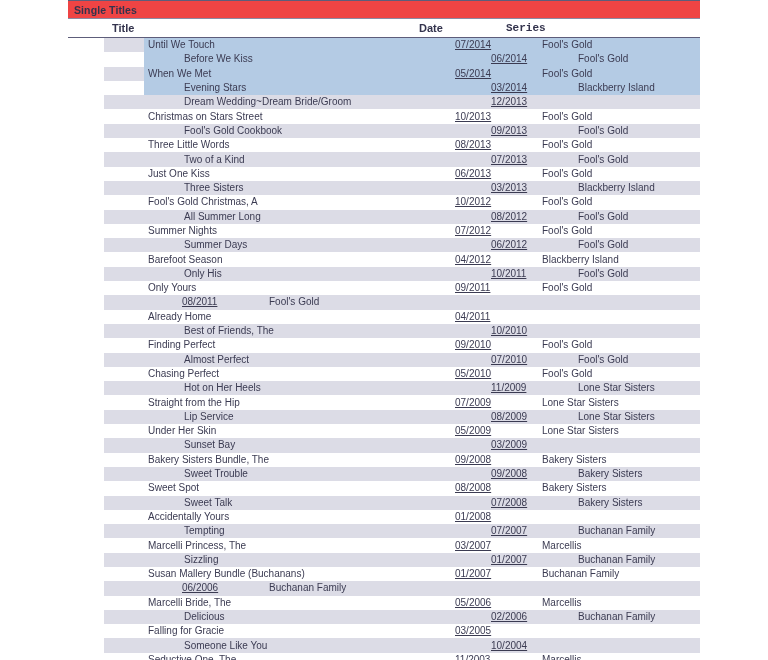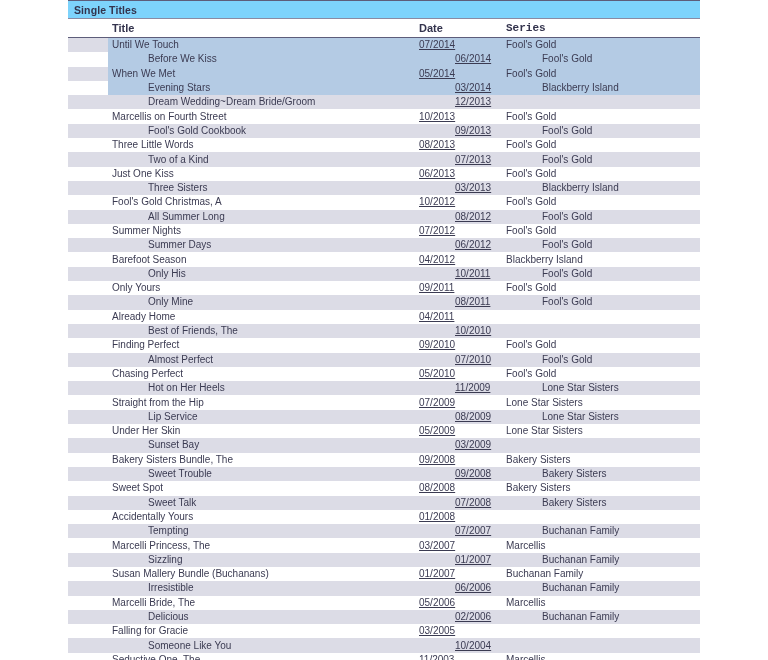--- a/index.html
+++ b/index.html
@@ -34,21 +34,21 @@
     background: #5d5d7a;
     width: 100%;
   }
   .rule.thin {
     background: #8a8aa3;
   }
 
   
   .section-header {
     height: 17px;
-    background: #7dd3fc;
+    background: #ef4444;
     display: flex;
     align-items: center;
     box-sizing: border-box;
   }
   .section-header .section-title {
     font-size: 10.5px;
     font-weight: bold;
     color: #33334d;
     padding-left: 6px;
     letter-spacing: 0.1px;
@@ -78,20 +78,21 @@
 
   
   .rows { width: 100%; }
 
   .row {
     height: 14.3px;
     display: flex;
     align-items: center;
     box-sizing: border-box;
     position: relative;
+    margin-left: 36px;
   }
   .row .cell {
     font-size: 10px;
     line-height: 1;
     white-space: nowrap;
     overflow: hidden;
     color: #3b3b52;
   }
 
   
@@ -187,21 +188,21 @@
           <div class="gutter-band"></div>
           <div class="body-band">
             <div class="cell c-title title-cell">Dream Wedding~Dream Bride/Groom</div>
             <div class="cell c-date date-cell">12/2013</div>
             <div class="cell c-series series-cell"></div>
           </div>
         </div>
         <div class="row g-plain b-plain">
           <div class="gutter-band"></div>
           <div class="body-band">
-            <div class="cell c-title title-cell">Marcellis on Fourth Street</div>
+            <div class="cell c-title title-cell">Christmas on Stars Street</div>
             <div class="cell c-date date-cell">10/2013</div>
             <div class="cell c-series series-cell">Fool's Gold</div>
           </div>
         </div>
         <div class="row g-shade b-shade">
           <div class="gutter-band"></div>
           <div class="body-band">
             <div class="cell c-title title-cell">Fool's Gold Cookbook</div>
             <div class="cell c-date date-cell">09/2013</div>
             <div class="cell c-series series-cell">Fool's Gold</div>
@@ -291,21 +292,20 @@
           <div class="gutter-band"></div>
           <div class="body-band">
             <div class="cell c-title title-cell">Only Yours</div>
             <div class="cell c-date date-cell">09/2011</div>
             <div class="cell c-series series-cell">Fool's Gold</div>
           </div>
         </div>
         <div class="row g-shade b-shade">
           <div class="gutter-band"></div>
           <div class="body-band">
-            <div class="cell c-title title-cell">Only Mine</div>
             <div class="cell c-date date-cell">08/2011</div>
             <div class="cell c-series series-cell">Fool's Gold</div>
           </div>
         </div>
         <div class="row g-plain b-plain">
           <div class="gutter-band"></div>
           <div class="body-band">
             <div class="cell c-title title-cell">Already Home</div>
             <div class="cell c-date date-cell">04/2011</div>
             <div class="cell c-series series-cell"></div>
@@ -451,21 +451,20 @@
           <div class="gutter-band"></div>
           <div class="body-band">
             <div class="cell c-title title-cell">Susan Mallery Bundle (Buchanans)</div>
             <div class="cell c-date date-cell">01/2007</div>
             <div class="cell c-series series-cell">Buchanan Family</div>
           </div>
         </div>
         <div class="row g-shade b-shade">
           <div class="gutter-band"></div>
           <div class="body-band">
-            <div class="cell c-title title-cell">Irresistible</div>
             <div class="cell c-date date-cell">06/2006</div>
             <div class="cell c-series series-cell">Buchanan Family</div>
           </div>
         </div>
         <div class="row g-plain b-plain">
           <div class="gutter-band"></div>
           <div class="body-band">
             <div class="cell c-title title-cell">Marcelli Bride, The</div>
             <div class="cell c-date date-cell">05/2006</div>
             <div class="cell c-series series-cell">Marcellis</div>

